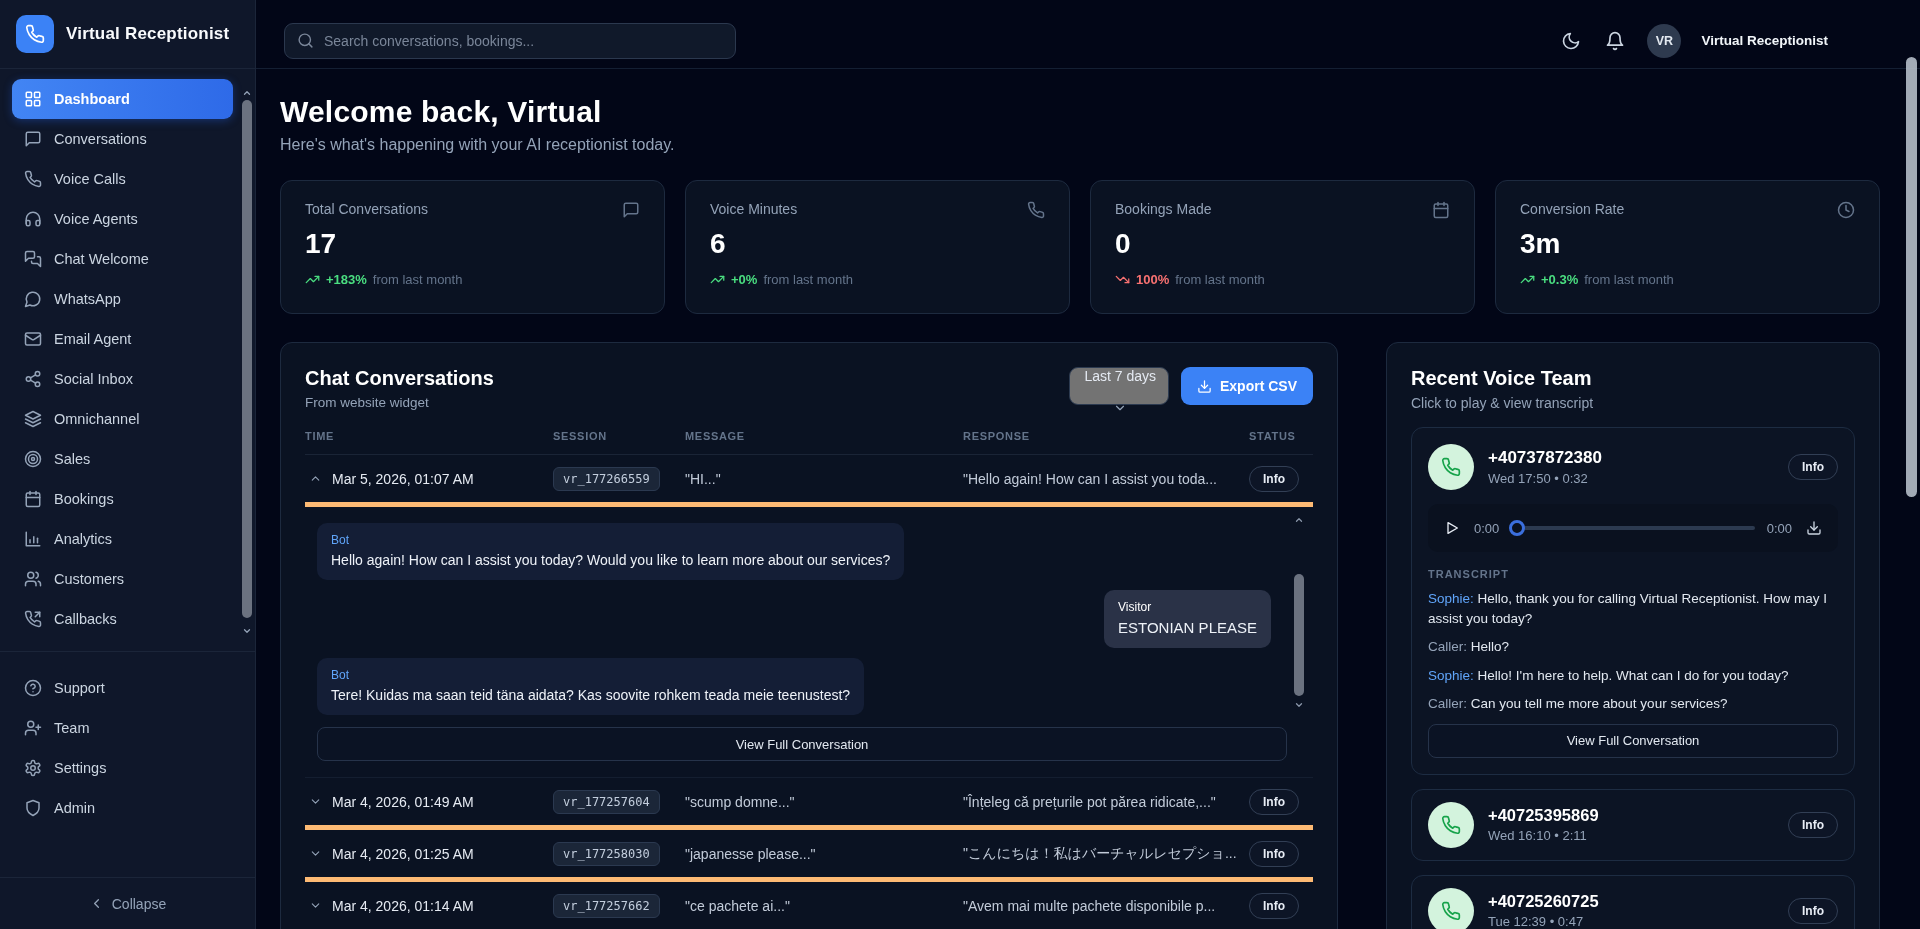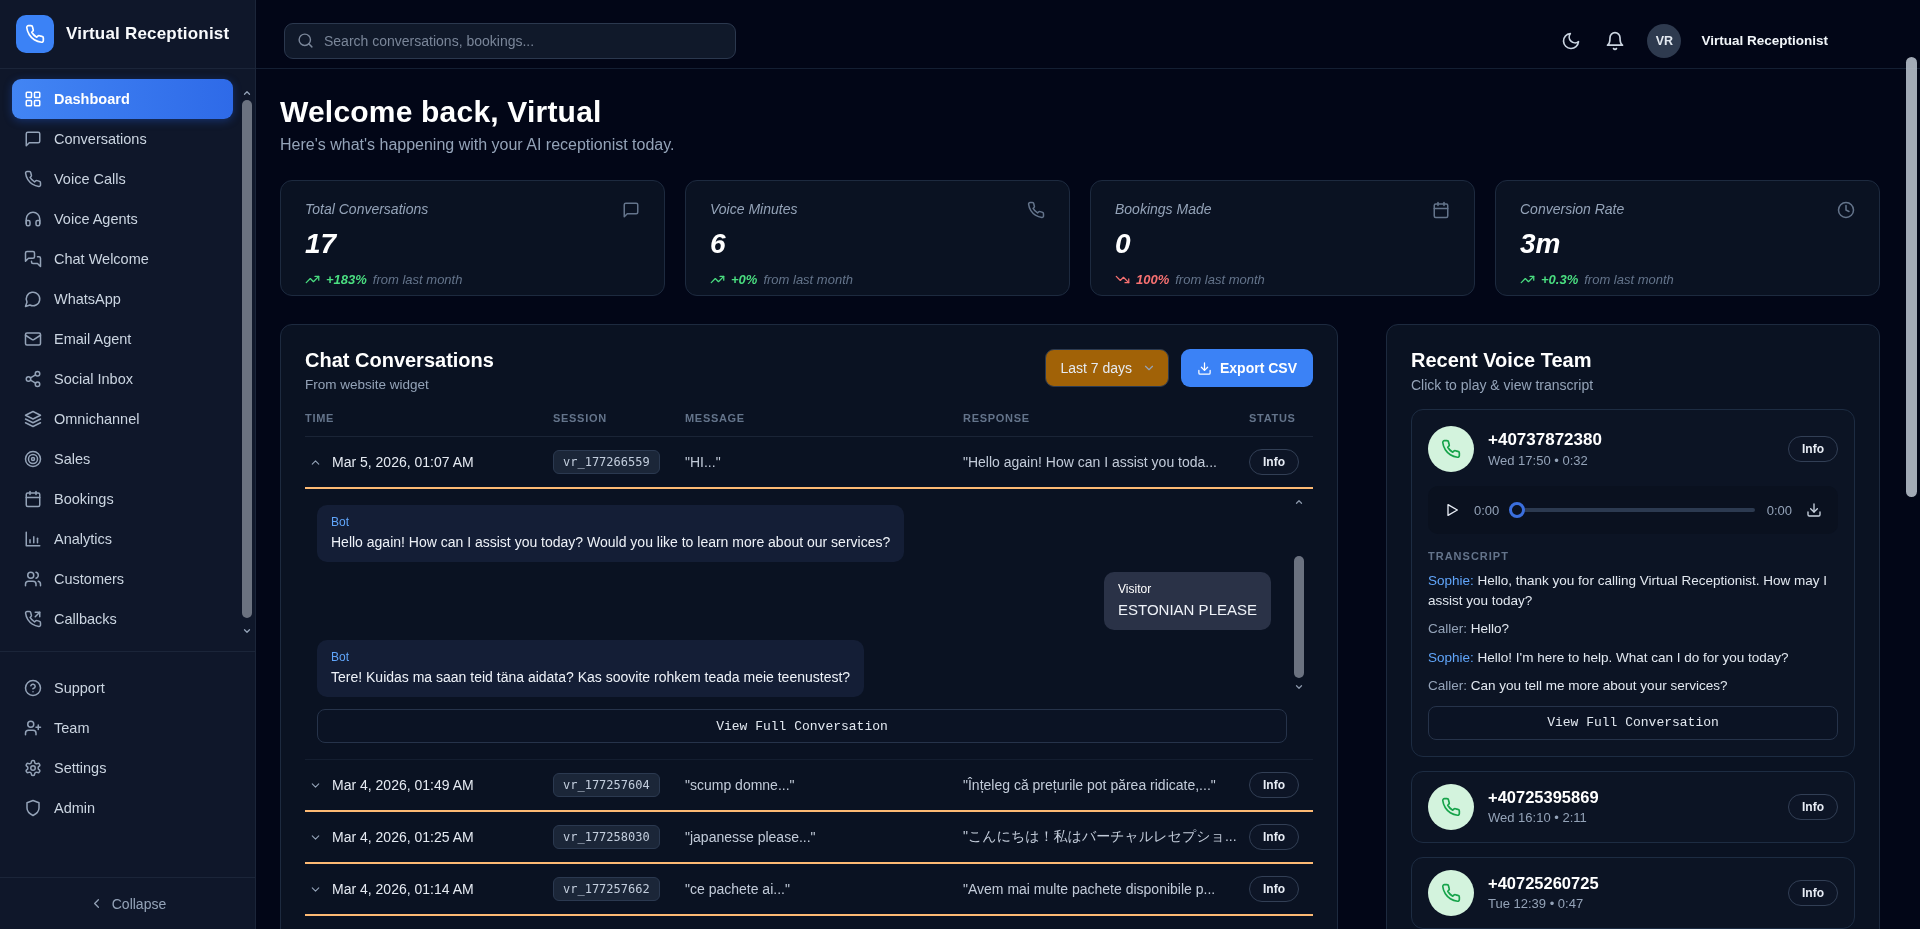--- a/index.html
+++ b/index.html
@@ -31,65 +31,65 @@
   .icon-btn { background:none; border:none; color:#cbd5e1; cursor:pointer; display:flex; padding:2px; }
   .avatar { width:34px; height:34px; border-radius:50%; background:#2e3a4f; color:#e2e8f0; font-size:12.5px; font-weight:700; display:flex; align-items:center; justify-content:center; }
   .user-name { font-size:13.5px; font-weight:600; color:#f1f5f9; }
 
   
   .main { position:absolute; left:256px; top:69px; right:0; bottom:0; overflow:hidden; padding:26px 40px 0 24px; }
   .welcome-title { font-size:30px; font-weight:700; color:#ffffff; letter-spacing:.2px; }
   .welcome-sub { margin-top:7px; font-size:16px; color:#94a3b8; }
 
   .stats { display:grid; grid-template-columns:repeat(4,1fr); gap:20px; margin-top:26px; }
-  .stat-card { background:#0a1222; border:1px solid #1d2a3f; border-radius:12px; padding:20px 24px; height:116px;font-style:italic; }
+  .stat-card { background:#0a1222; border:1px solid #1d2a3f; border-radius:12px; padding:20px 24px; height:134px; }
   .stat-top { display:flex; justify-content:space-between; align-items:flex-start; }
   .stat-label { font-size:14px; color:#94a3b8; }
   .stat-ic { color:#64748b; }
   .stat-value { margin-top:9px; font-size:28px; font-weight:700; color:#ffffff; }
   .stat-trend { margin-top:12px; display:flex; align-items:center; gap:6px; font-size:13px; }
   .trend-up { color:#4ade80; font-weight:600; }
   .trend-down { color:#f87171; font-weight:600; }
   .trend-suffix { color:#64748b; font-weight:400; }
 
   .panels { display:flex; gap:48px; margin-top:28px; align-items:flex-start; }
   .panel { background:#0a1222; border:1px solid #1d2a3f; border-radius:12px; padding:24px; }
   .chat-panel { width:1058px; flex:none; }
   .voice-panel { flex:1; }
 
   .panel-head { display:flex; justify-content:space-between; align-items:flex-start; }
   .panel-title { font-size:20px; font-weight:700; color:#ffffff; }
   .panel-sub { margin-top:5px; font-size:13.5px; color:#94a3b8; }
   .head-controls { display:flex; gap:12px; align-items:center; }
-  .select { height:38px; padding:0 12px 0 14px; border:1px solid #2c3a50; border-radius:9px; background:#a16207; color:#e5eaf2; font-size:14px; display:flex; align-items:center; gap:10px; cursor:pointer; }
+  .select { height:38px; padding:0 12px 0 14px; border:1px solid #2c3a50; border-radius:9px; background:#737373; color:#e5eaf2; font-size:14px; display:flex; align-items:center; gap:17px; cursor:pointer;flex-direction:column; }
   .select .chev { color:#94a3b8; display:flex; }
   .btn-primary { height:38px; padding:0 16px; border:none; border-radius:9px; background:#3b82f6; color:#ffffff; font-size:14px; font-weight:600; display:flex; align-items:center; gap:8px; cursor:pointer; font-family:"Liberation Sans", sans-serif; }
 
   .table { margin-top:20px; }
   .crow { display:grid; grid-template-columns:248px 132px 278px 286px 1fr; align-items:center; }
   .thead { padding-bottom:12px; border-bottom:1px solid #1a2436; }
   .th { font-size:11px; font-weight:700; letter-spacing:.7px; color:#64748b; }
-  .trow { height:52px; border-bottom:2px solid #fdba74; cursor:pointer; }
+  .trow { height:52px; border-bottom:5px solid #fdba74; cursor:pointer; }
   .cell-time { display:flex; align-items:center; gap:10px; font-size:14px; color:#e5eaf2; padding-left:4px; }
   .row-chev { color:#94a3b8; display:flex; flex:none; }
   .badge { display:inline-block; font-family:"DejaVu Sans Mono", monospace; font-size:12px; color:#c3cedd; background:#1b2638; border:1px solid #2b3950; border-radius:6px; padding:4px 9px; }
   .cell-msg, .cell-resp { font-size:14px; color:#c2cbd9; white-space:nowrap; overflow:hidden; padding-right:14px; }
   .pill { display:inline-block; font-size:12px; font-weight:700; color:#e8edf5; border:1px solid #323f55; background:#0d1526; border-radius:999px; padding:5px 13px; cursor:pointer; }
 
   .expanded { position:relative; padding:16px 26px 16px 12px; border-bottom:1px solid #141e30; display:flex; flex-direction:column; }
   .bubble { border-radius:10px; padding:10px 14px; max-width:630px; }
   .bubble .b-label { font-size:12px; margin-bottom:4px; }
   .bubble .b-text { font-size:14px; color:#eef2f8; line-height:1.35; }
   .bubble-bot { background:#141e36; align-self:flex-start; }
   .bubble-bot .b-label { color:#60a5fa; }
   .bubble-visitor { background:#2a3247; align-self:flex-end; margin-top:10px; }
   .bubble-visitor .b-label { color:#ffffff; }
   .bubble-visitor .b-text { font-size:15px; }
   .bubble + .bubble-bot { margin-top:10px; }
-  .view-full { margin-top:12px; height:34px; width:100%; border:1px solid #26334a; background:#0b1324; color:#e2e8f0; border-radius:8px; font-size:13px; cursor:pointer; font-family:Liberation Mono, monospace; }
+  .view-full { margin-top:12px; height:34px; width:100%; border:1px solid #26334a; background:#0b1324; color:#e2e8f0; border-radius:8px; font-size:13px; cursor:pointer; font-family:Liberation Sans, sans-serif; }
   .exp-caret { position:absolute; right:8px; color:#8a97aa; display:flex; }
   .exp-thumb { position:absolute; right:9px; top:67px; width:10px; height:122px; background:#6b7280; border-radius:5px; }
 
   
   .call-card { border:1px solid #1d2c42; background:#0c1424; border-radius:12px; padding:16px; margin-top:16px; }
   .call-top { display:flex; align-items:center; gap:14px; }
   .call-avatar { width:46px; height:46px; border-radius:50%; background:#d3f3dd; color:#16a34a; display:flex; align-items:center; justify-content:center; flex:none; }
   .call-number { font-size:17px; font-weight:700; color:#ffffff; }
   .call-meta { margin-top:3px; font-size:13px; color:#94a3b8; }
   .call-info { margin-left:auto; }

